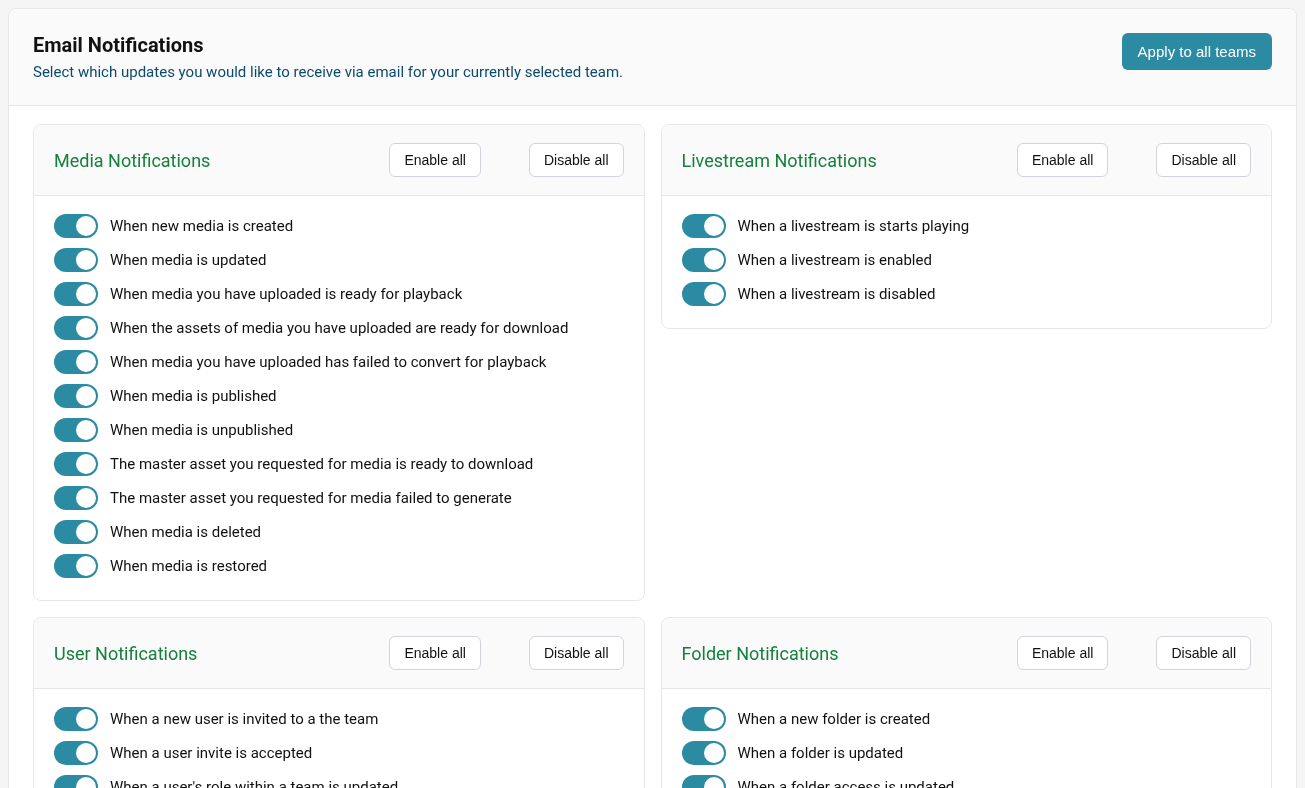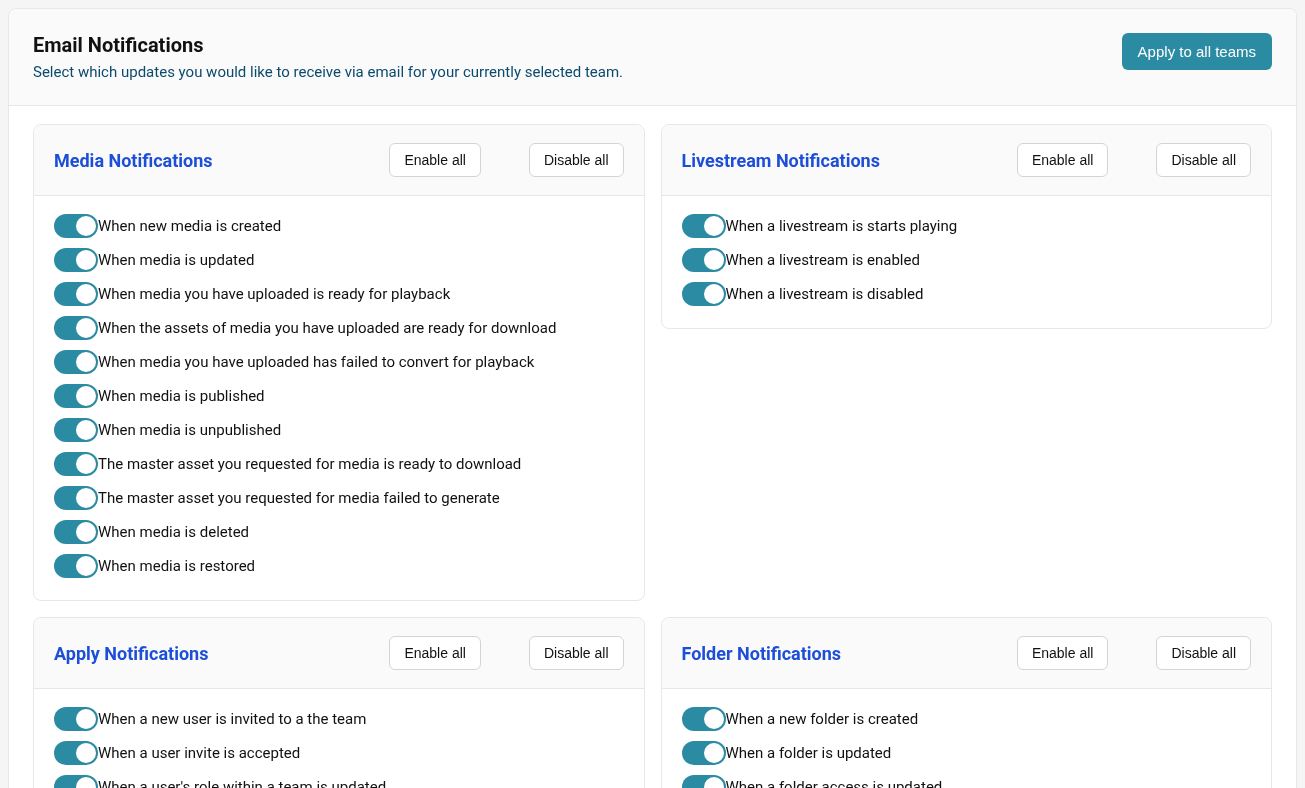--- a/index.html
+++ b/index.html
@@ -71,22 +71,22 @@
   .card-header {
     background: #fafafa;
     border-bottom: 1px solid #e5e7eb;
     padding: 18px 20px;
     display: flex;
     justify-content: space-between;
     align-items: center;
   }
   .card-title {
     font-size: 18px;
-    font-weight: 700;
-    color: #1d4ed8;
+    font-weight: 400;
+    color: #15803d;
   }
   .btn-group {
     display: flex;
     gap: 8px;
   }
   .secondary-btn {
     background: #fff;
     border: 1px solid #d1d5db;
     padding: 8px 14px;
     border-radius: 6px;
@@ -97,20 +97,21 @@
   }
   .card-body {
     padding: 18px 20px 22px 20px;
     display: flex;
     flex-direction: column;
     gap: 10px;
   }
   .toggle-row {
     display: flex;
     align-items: center;
+    gap: 12px;
   }
   .toggle {
     width: 44px;
     height: 24px;
     background: #2b8ba3;
     border-radius: 12px;
     position: relative;
     cursor: pointer;
     flex-shrink: 0;
   }
@@ -245,21 +246,21 @@
             <div class="toggle">
               <div class="toggle-knob"></div>
             </div>
             <span class="toggle-label">When a livestream is disabled</span>
           </div>
         </div>
     </div>
 
     <div class="card">
       <div class="card-header">
-        <div class="card-title">Apply Notifications</div>
+        <div class="card-title">User Notifications</div>
         <div class="btn-group">
           <button class="secondary-btn">Enable all</button>
           <button class="secondary-btn">Disable all</button>
         </div>
       </div>
       <div class="card-body">
           <div class="toggle-row">
             <div class="toggle">
               <div class="toggle-knob"></div>
             </div>

